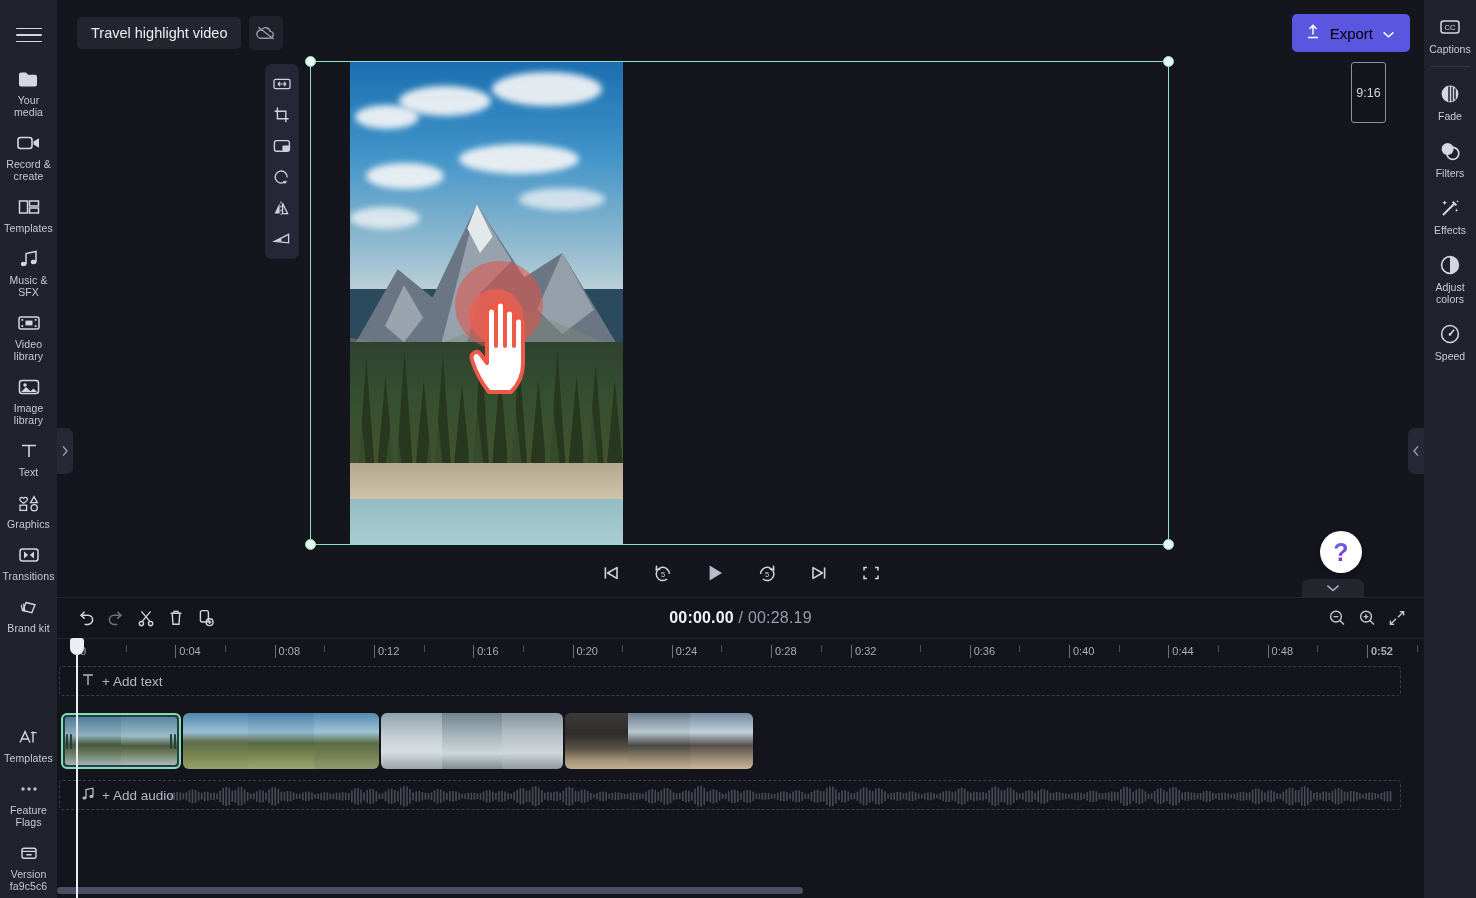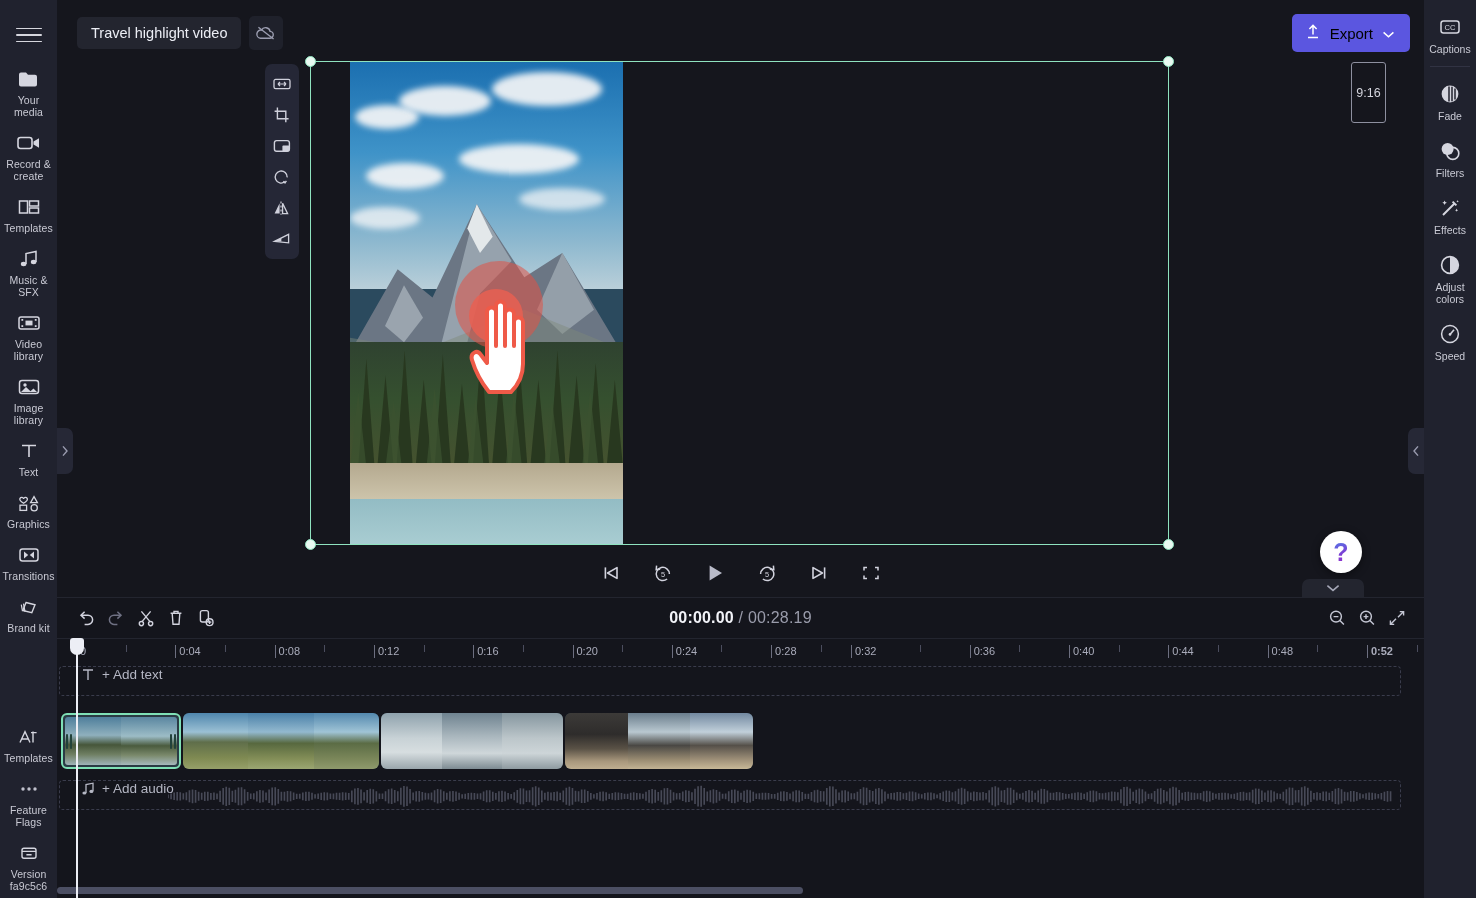--- a/index.html
+++ b/index.html
@@ -202,21 +202,21 @@
   .playhead { position:absolute; top: 41px; width: 2px; background:#eceef5; z-index: 8; }
   .playhead .knob {
     position:absolute; top:-1px; left:-6px; width:14px; height:17px;
     background:#eceef5; border-radius: 3px 3px 7px 7px;
   }
 
   .tracks { position:absolute; left:0; right:0; top: 69px; bottom: 0; }
   .track-dashed {
     position:absolute; left: 2px; height: 30px;
     border: 1px dashed #3a3c4c; border-radius: 4px;
-    display:flex; padding-left: 20px; gap:8px; cursor:pointer;
+    display:flex; align-items:center; padding-left: 20px; gap:8px; cursor:pointer;
   }
   .track-lbl { font-size: 13.5px; color:#b5b7c4; }
   .tl-clips { position:absolute; left: 4px; top: 46px; height: 56px; display:flex; gap: 2px; }
   .clip {
     position:relative; height: 56px; border-radius: 6px; overflow:hidden; cursor:pointer;
     background:#2a3b44;
   }
   .clip.selected { border: 2px solid #7fe0b6; }
   .clip .thumbstrip { position:absolute; inset:0; display:flex; }
   .clip.selected .thumbstrip { inset: 2px; border-radius: 3px; overflow:hidden; }

